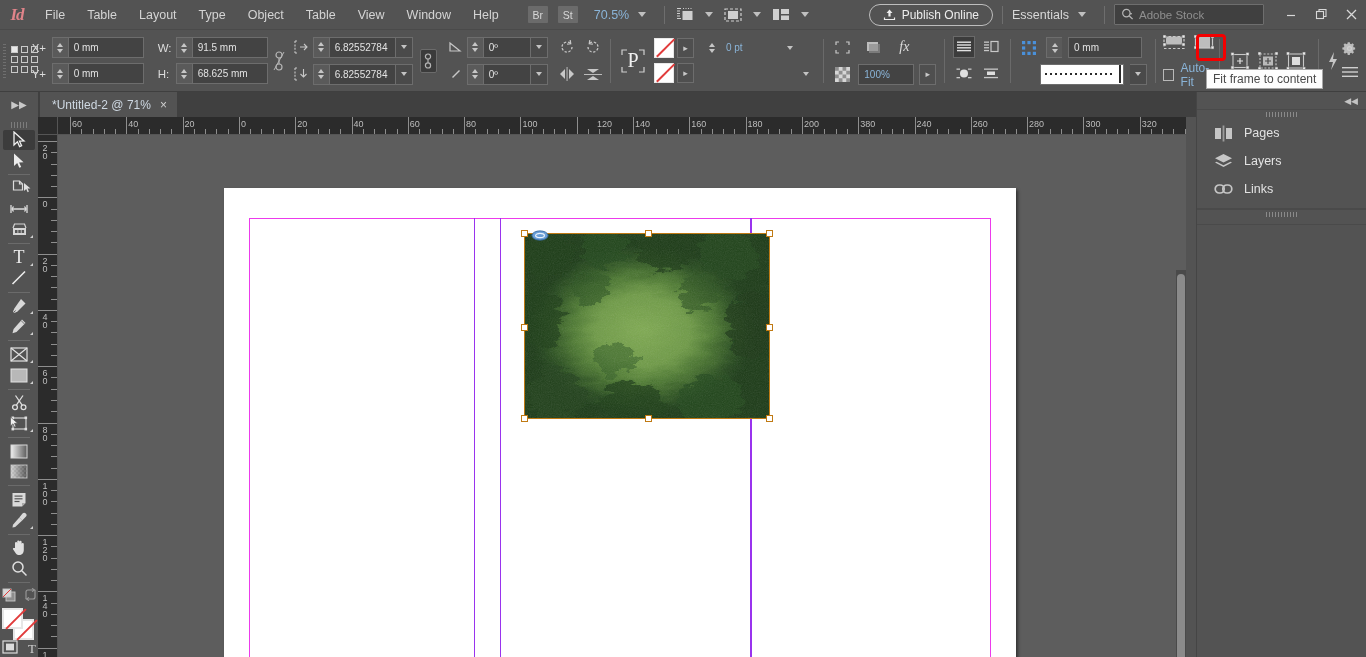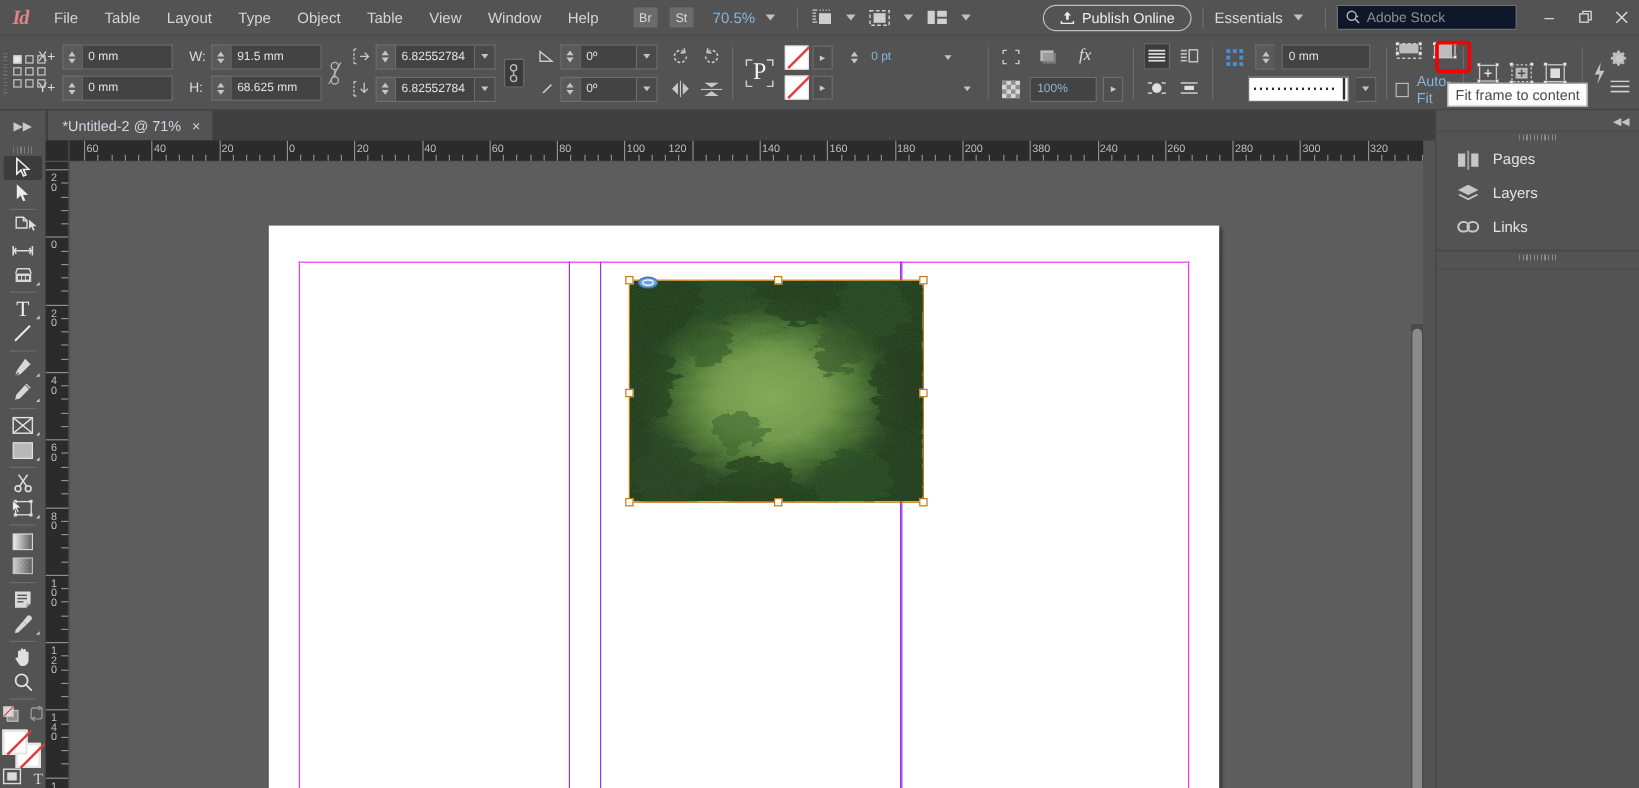--- a/index.html
+++ b/index.html
@@ -38,21 +38,21 @@
     width:0;height:0;border-left:4px solid transparent;border-right:4px solid transparent;
     border-top:5px solid #c0c0c0;margin:0 9px;
   }
   .vicon{width:22px;height:18px;display:flex;align-items:center;justify-content:center;}
   .publish-btn{
     height:22px;border:1px solid #bdbdbd;border-radius:11px;color:#ededed;
     display:flex;align-items:center;gap:6px;padding:0 13px;font-size:12px;
   }
   .essentials{color:#d9d9d9;font-size:12.5px;}
   .searchbox{
-    width:150px;height:21px;background:#0f172a;border:1px solid #6e6e6e;
+    width:150px;height:21px;background:#404040;border:1px solid #6e6e6e;
     display:flex;align-items:center;gap:5px;padding:0 6px;color:#8f8f8f;font-size:11.5px;
     border-radius:1px;
   }
   .wbtn{width:30px;height:30px;display:flex;align-items:center;justify-content:center;color:#d8d8d8;}
 
   
   .ctrlbar{
     position:absolute;left:0;top:30px;width:1366px;height:62px;
     background:#535353;border-bottom:1px solid #3f3f3f;
     display:flex;align-items:center;
@@ -978,21 +978,21 @@
       <div class="rtick" style="left: 428.62px; top: 12px; width: 1px; height: 6px;"></div>
       <div class="rtick" style="left: 439.88px; top: 12px; width: 1px; height: 6px;"></div>
       <div class="rtick" style="left: 451.14px; top: 12px; width: 1px; height: 6px;"></div>
       <div class="rtick" style="left: 462.4px; top: 0px; width: 1px; height: 18px;"></div>
       <div class="rnum" style="left: 464.4px; top: 2px;">100</div>
       <div class="rtick" style="left: 473.66px; top: 12px; width: 1px; height: 6px;"></div>
       <div class="rtick" style="left: 484.92px; top: 12px; width: 1px; height: 6px;"></div>
       <div class="rtick" style="left: 496.18px; top: 12px; width: 1px; height: 6px;"></div>
       <div class="rtick" style="left: 507.44px; top: 12px; width: 1px; height: 6px;"></div>
       <div class="rtick" style="left: 518.7px; top: 0px; width: 1px; height: 18px;"></div>
-      <div class="rnum" style="left: 499px; top: 2px;">120</div>
+      <div class="rnum" style="left: 539px; top: 2px;">120</div>
       <div class="rtick" style="left: 529.96px; top: 12px; width: 1px; height: 6px;"></div>
       <div class="rtick" style="left: 541.22px; top: 12px; width: 1px; height: 6px;"></div>
       <div class="rtick" style="left: 552.48px; top: 12px; width: 1px; height: 6px;"></div>
       <div class="rtick" style="left: 563.74px; top: 12px; width: 1px; height: 6px;"></div>
       <div class="rtick" style="left: 575px; top: 0px; width: 1px; height: 18px;"></div>
       <div class="rnum" style="left: 577px; top: 2px;">140</div>
       <div class="rtick" style="left: 586.26px; top: 12px; width: 1px; height: 6px;"></div>
       <div class="rtick" style="left: 597.52px; top: 12px; width: 1px; height: 6px;"></div>
       <div class="rtick" style="left: 608.78px; top: 12px; width: 1px; height: 6px;"></div>
       <div class="rtick" style="left: 620.04px; top: 12px; width: 1px; height: 6px;"></div>

